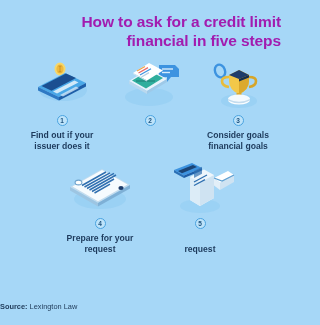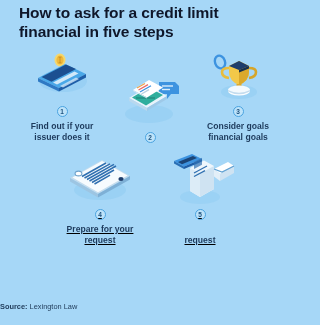--- a/index.html
+++ b/index.html
@@ -18,43 +18,43 @@
     width: 300px;
     height: 325px;
     background: #a6d7f7;
     position: relative;
     box-sizing: border-box;
     display: flex;
     flex-direction: column;
     align-items: center;
   }
   .title {
-    margin-top: 3px;
+    margin-top: 12px;
     width: 262px;
-    text-align: left;
+    text-align: right;
     font-size: 15.5px;
     line-height: 19px;
     font-weight: bold;
-    color: #0f172a;
+    color: #a21caf;
     letter-spacing: -0.1px;
   }
   .row {
     display: flex;
     justify-content: center;
     width: 300px;
   }
   .row-one { margin-top: 9px; }
   .row-two { margin-top: 10px; }
   .step {
     display: flex;
     flex-direction: column;
     align-items: center;
   }
-  .row-one .step { width: 88px; justify-content: flex-end; }
-  .row-two .step { width: 100px; text-decoration: underline; }
+  .row-one .step { width: 88px; }
+  .row-two .step { width: 100px; }
   .icon-box {
     height: 52px;
     width: 72px;
     display: flex;
     align-items: center;
     justify-content: center;
   }
   .num-circle {
     width: 11px;
     height: 11px;

